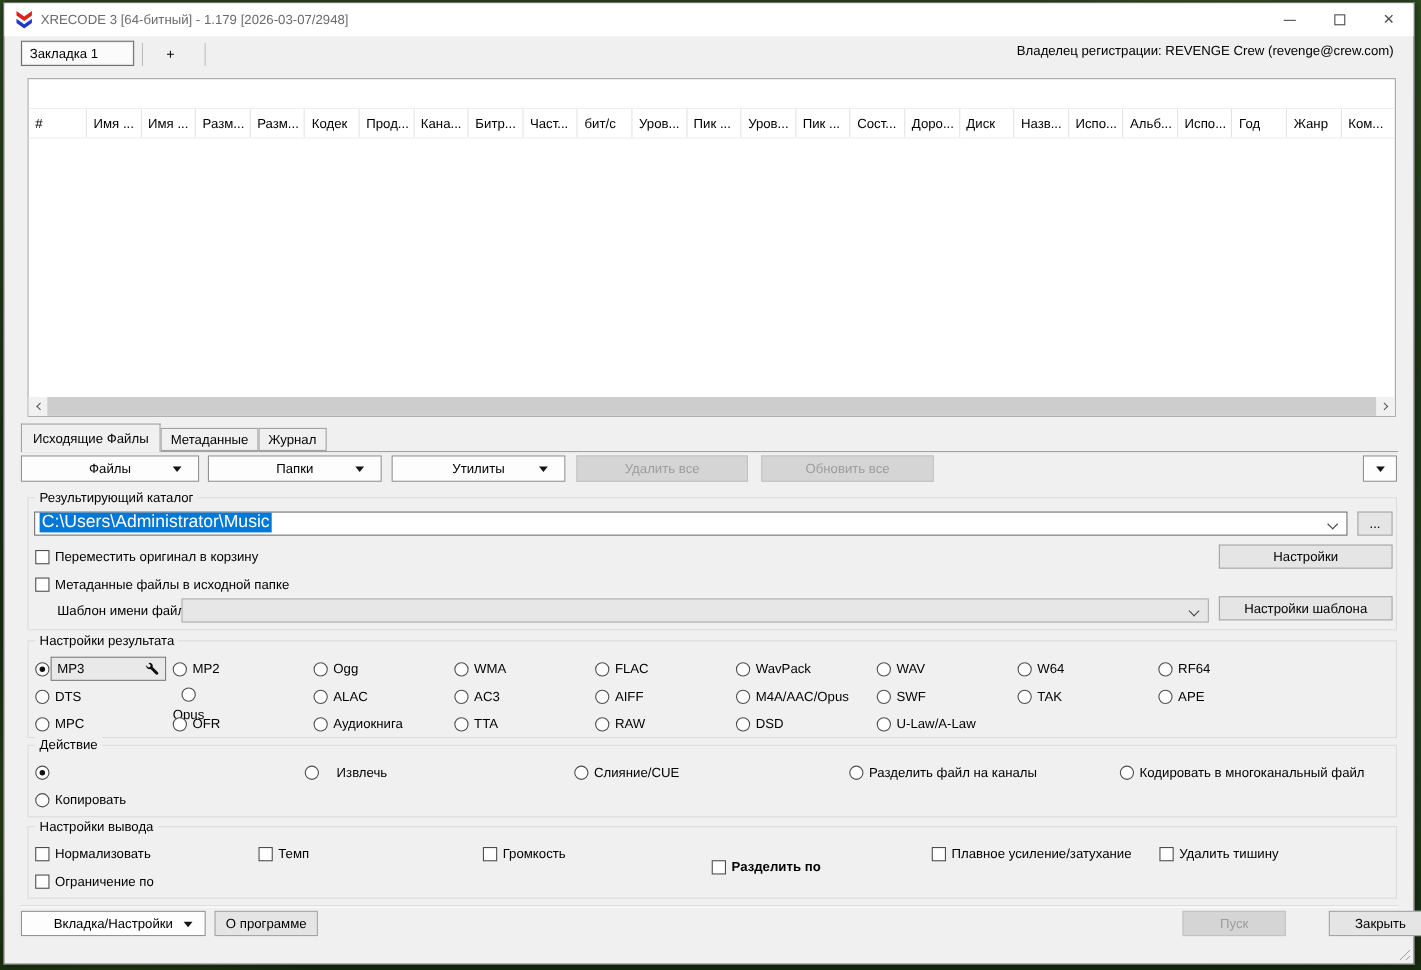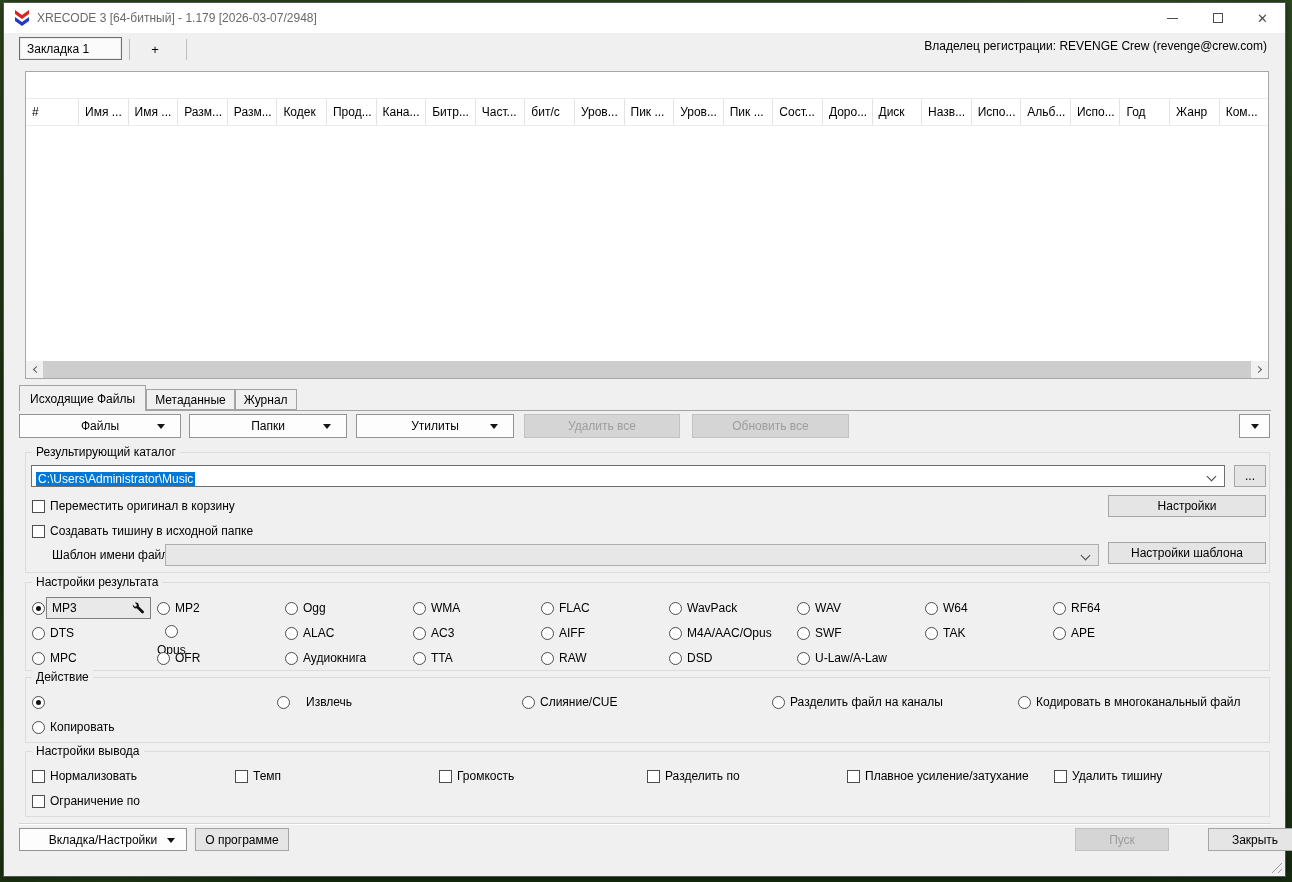--- a/index.html
+++ b/index.html
@@ -34,21 +34,21 @@
   .vtab{height:21px;border:1px solid #a3a3a3;background:#f0f0f0;display:flex;align-items:center;padding:0 8px;font-size:12px;white-space:nowrap;}
   .vtab.active{height:26px;border-bottom:0;padding:0 10px;margin-bottom:-1px;z-index:3;background:#f0f0f0;}
   .paneline{position:absolute;left:15px;top:407px;width:1252px;height:1px;background:#a3a3a3;z-index:1;}
   .btn{position:absolute;display:flex;align-items:center;justify-content:center;font-size:12px;background:#e5e5e5;border:1px solid #a5a5a5;color:#000;white-space:nowrap;}
   .btn.white{background:#fdfdfd;border-color:#939393;}
   .btn.dis{background:#d5d5d5;border-color:#c2c2c2;color:#9d9d9d;}
   .tri{width:0;height:0;border-left:4px solid transparent;border-right:4px solid transparent;border-top:5px solid #141414;}
   .btn .tri{position:absolute;right:15px;top:9px;}
   .grp{position:absolute;border:1px solid #dcdcdc;}
   .glab{position:absolute;top:-8px;left:6px;background:#f0f0f0;padding:0 4px;font-size:12px;color:#000;white-space:nowrap;}
-  .combo{position:absolute;background:#fff;border:1px solid #6f6f6f;display:flex;align-items:flex-end;font-size:12px;}
+  .combo{position:absolute;background:#fff;border:1px solid #6f6f6f;display:flex;align-items:flex-start;font-size:16px;}
   .combo.gray{background:#e7e7e7;border-color:#aeaeae;}
   .selval{margin-left:4px;background:#0078d7;color:#fff;padding:0 2px;white-space:nowrap;}
   .chev{position:absolute;right:9px;top:7px;width:7px;height:7px;border-right:1px solid #444;border-bottom:1px solid #444;transform:rotate(45deg);}
   .check-item,.radio-item{position:absolute;display:flex;align-items:center;gap:5px;font-size:12px;height:16px;white-space:nowrap;color:#000;}
   .cb{width:13px;height:13px;border:1px solid #4d4d4d;background:#fff;flex:none;}
   .rb{width:13px;height:13px;border:1px solid #4d4d4d;border-radius:50%;background:#fff;flex:none;position:relative;}
   .rb.sel::after{content:"";position:absolute;left:3px;top:3px;width:5px;height:5px;border-radius:50%;background:#111;}
   .selbox{position:absolute;height:22px;border:1px solid #7f7f7f;background:#e9e9e9;display:flex;align-items:center;justify-content:space-between;padding:0 5px;font-size:12px;white-space:nowrap;}
   .wrench{width:13px;height:13px;transform:scaleX(-1);flex:none;}
   .etch{position:absolute;left:15px;top:820px;width:1252px;height:2px;border-top:1px solid #d6d6d6;border-bottom:1px solid #fff;}
@@ -171,21 +171,21 @@
       </div>
     <div class="check-item" style="left:6px;top:45px;">
         <span class="cb"></span>
         <span>Переместить оригинал в корзину</span>
       </div>
     <div class="btn" style="left:1082px;top:42px;width:158px;height:22px;">
         <span>Настройки</span>
       </div>
     <div class="check-item" style="left:6px;top:70px;">
         <span class="cb"></span>
-        <span>Создавать тишину в исходной папке</span>
+        <span>Метаданные файлы в исходной папке</span>
       </div>
     <div class="check-item" style="left:6px;top:94px;margin-left:20px;">
         <span>Шаблон имени файла</span>
       </div>
     <div class="combo gray" style="left:139px;top:91px;width:934px;height:22px;">
       <span></span>
       <span class="chev"></span>
     </div>
     <div class="btn" style="left:1082px;top:89px;width:158px;height:22px;">
         <span>Настройки шаблона</span>
@@ -335,21 +335,21 @@
         <span>Нормализовать</span>
       </div>
     <div class="check-item" style="left:209px;top:16px;">
         <span class="cb"></span>
         <span>Темп</span>
       </div>
     <div class="check-item" style="left:413px;top:16px;">
         <span class="cb"></span>
         <span>Громкость</span>
       </div>
-    <div class="check-item" style="left:621px;top:16px;">
+    <div class="check-item" style="left:621px;top:28px;font-weight:bold;">
         <span class="cb"></span>
         <span>Разделить по</span>
       </div>
     <div class="check-item" style="left:821px;top:16px;">
         <span class="cb"></span>
         <span>Плавное усиление/затухание</span>
       </div>
     <div class="check-item" style="left:1028px;top:16px;">
         <span class="cb"></span>
         <span>Удалить тишину</span>

